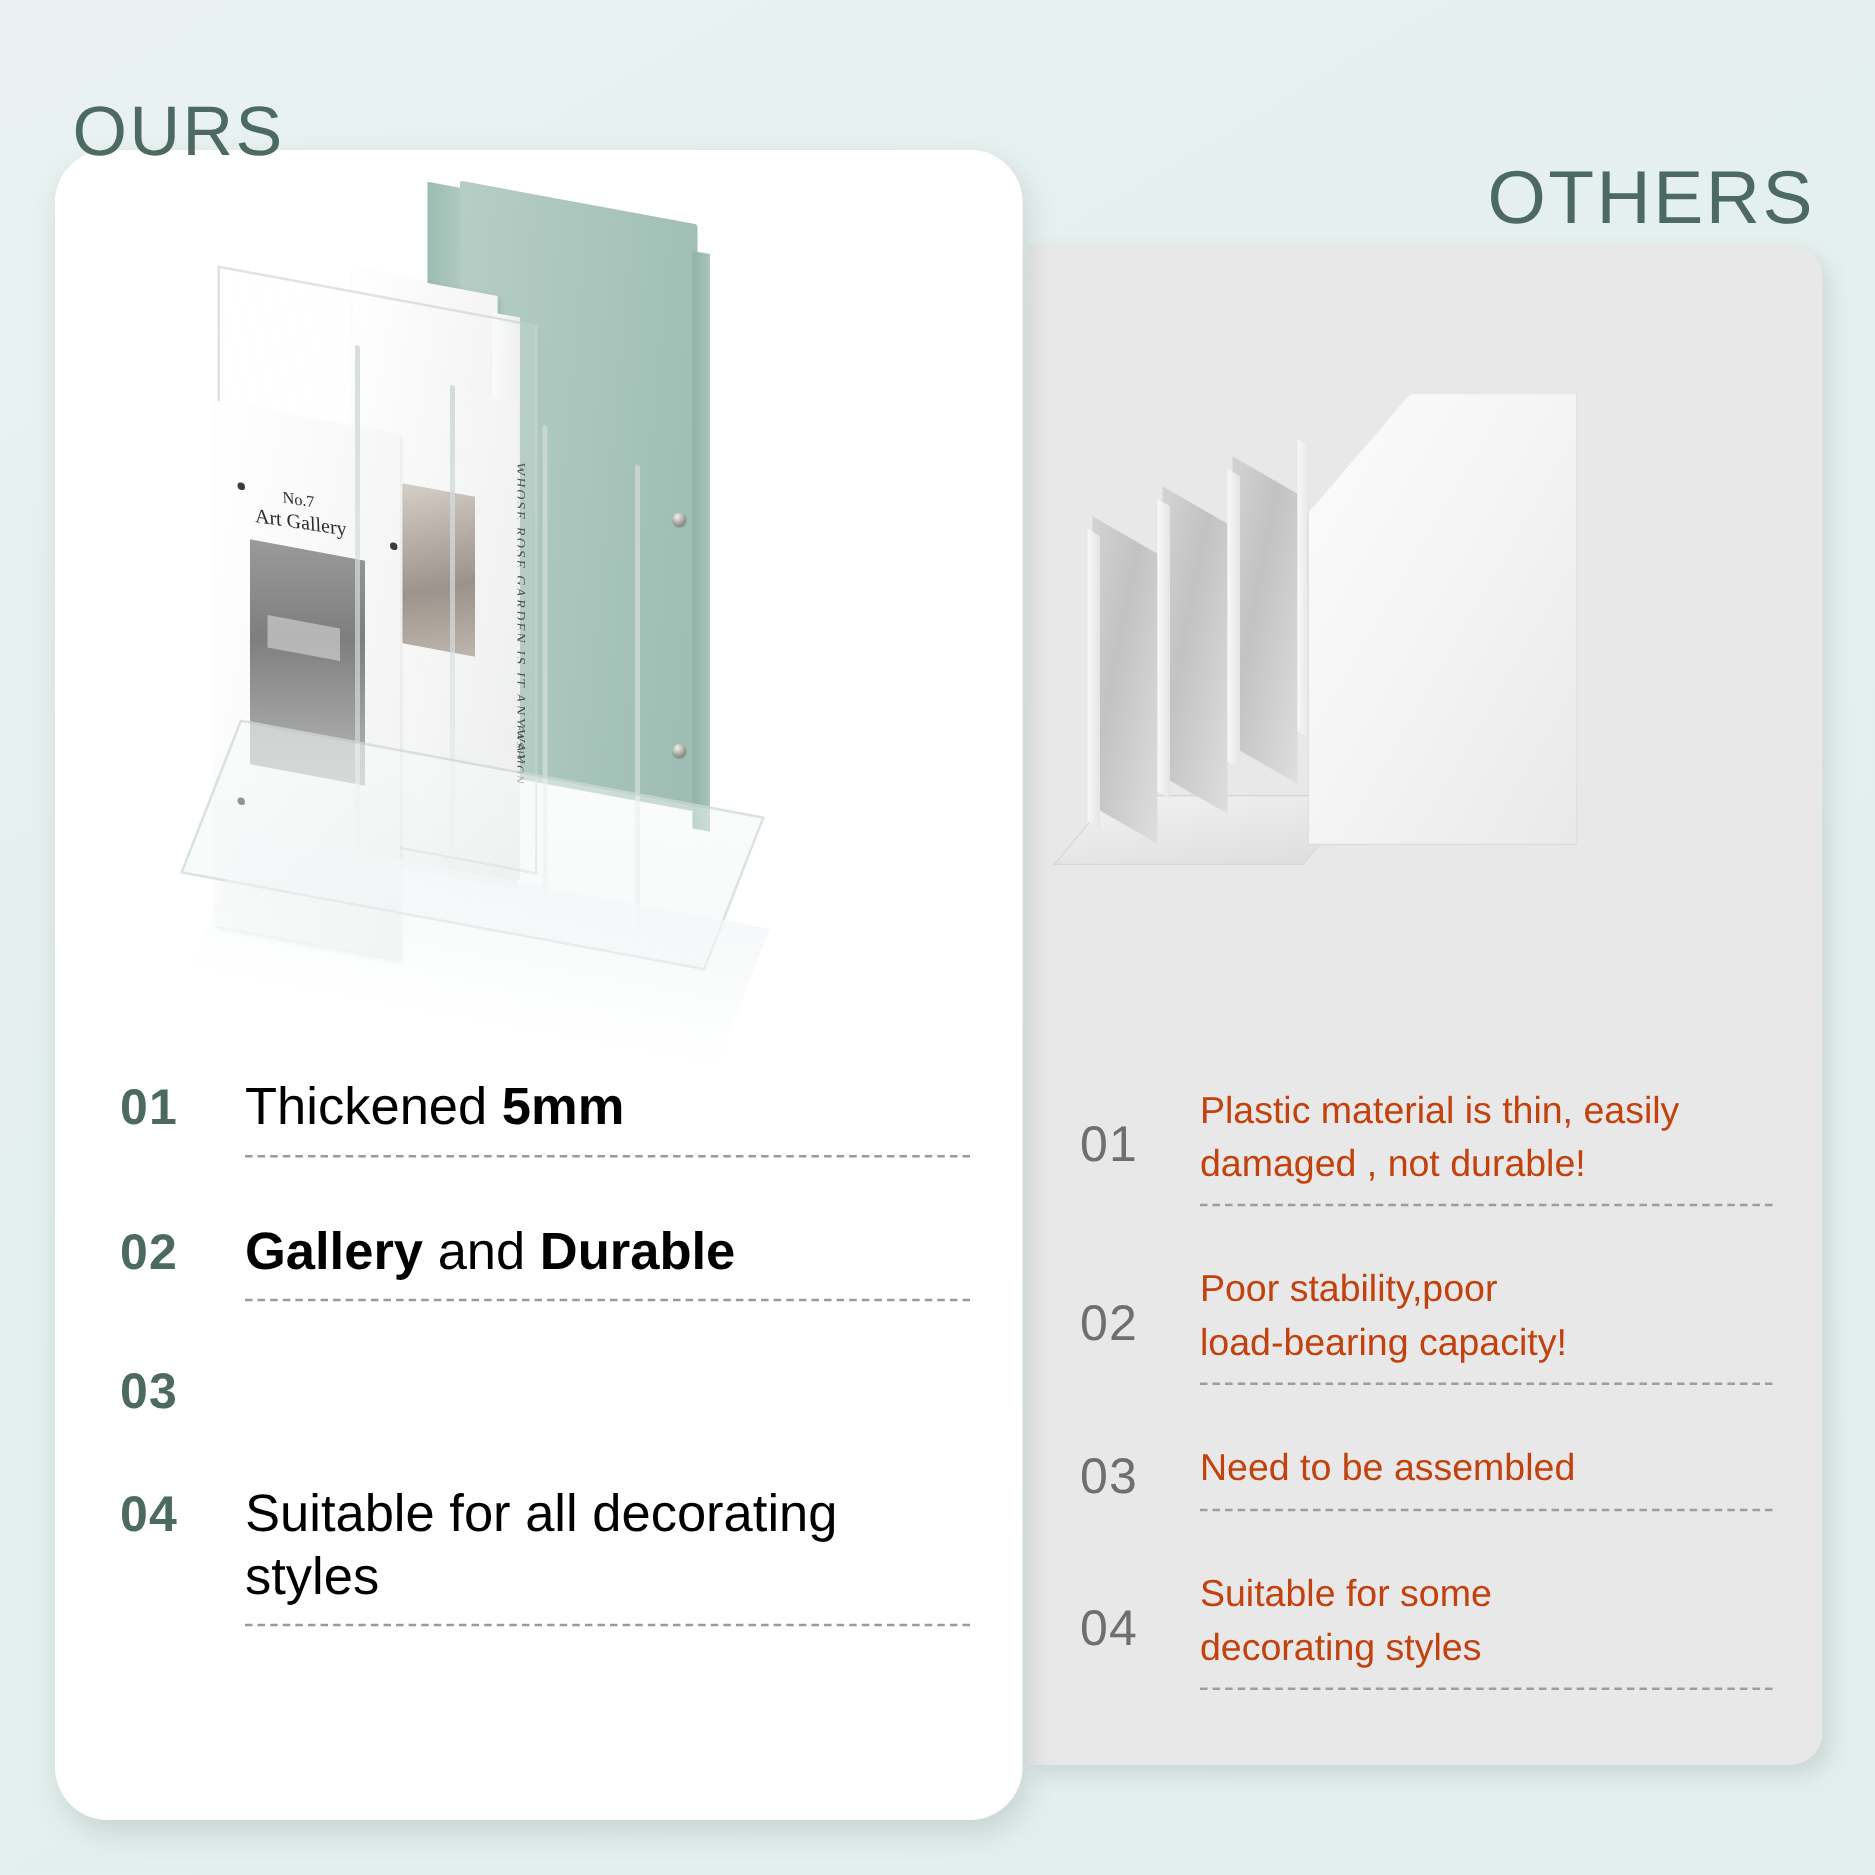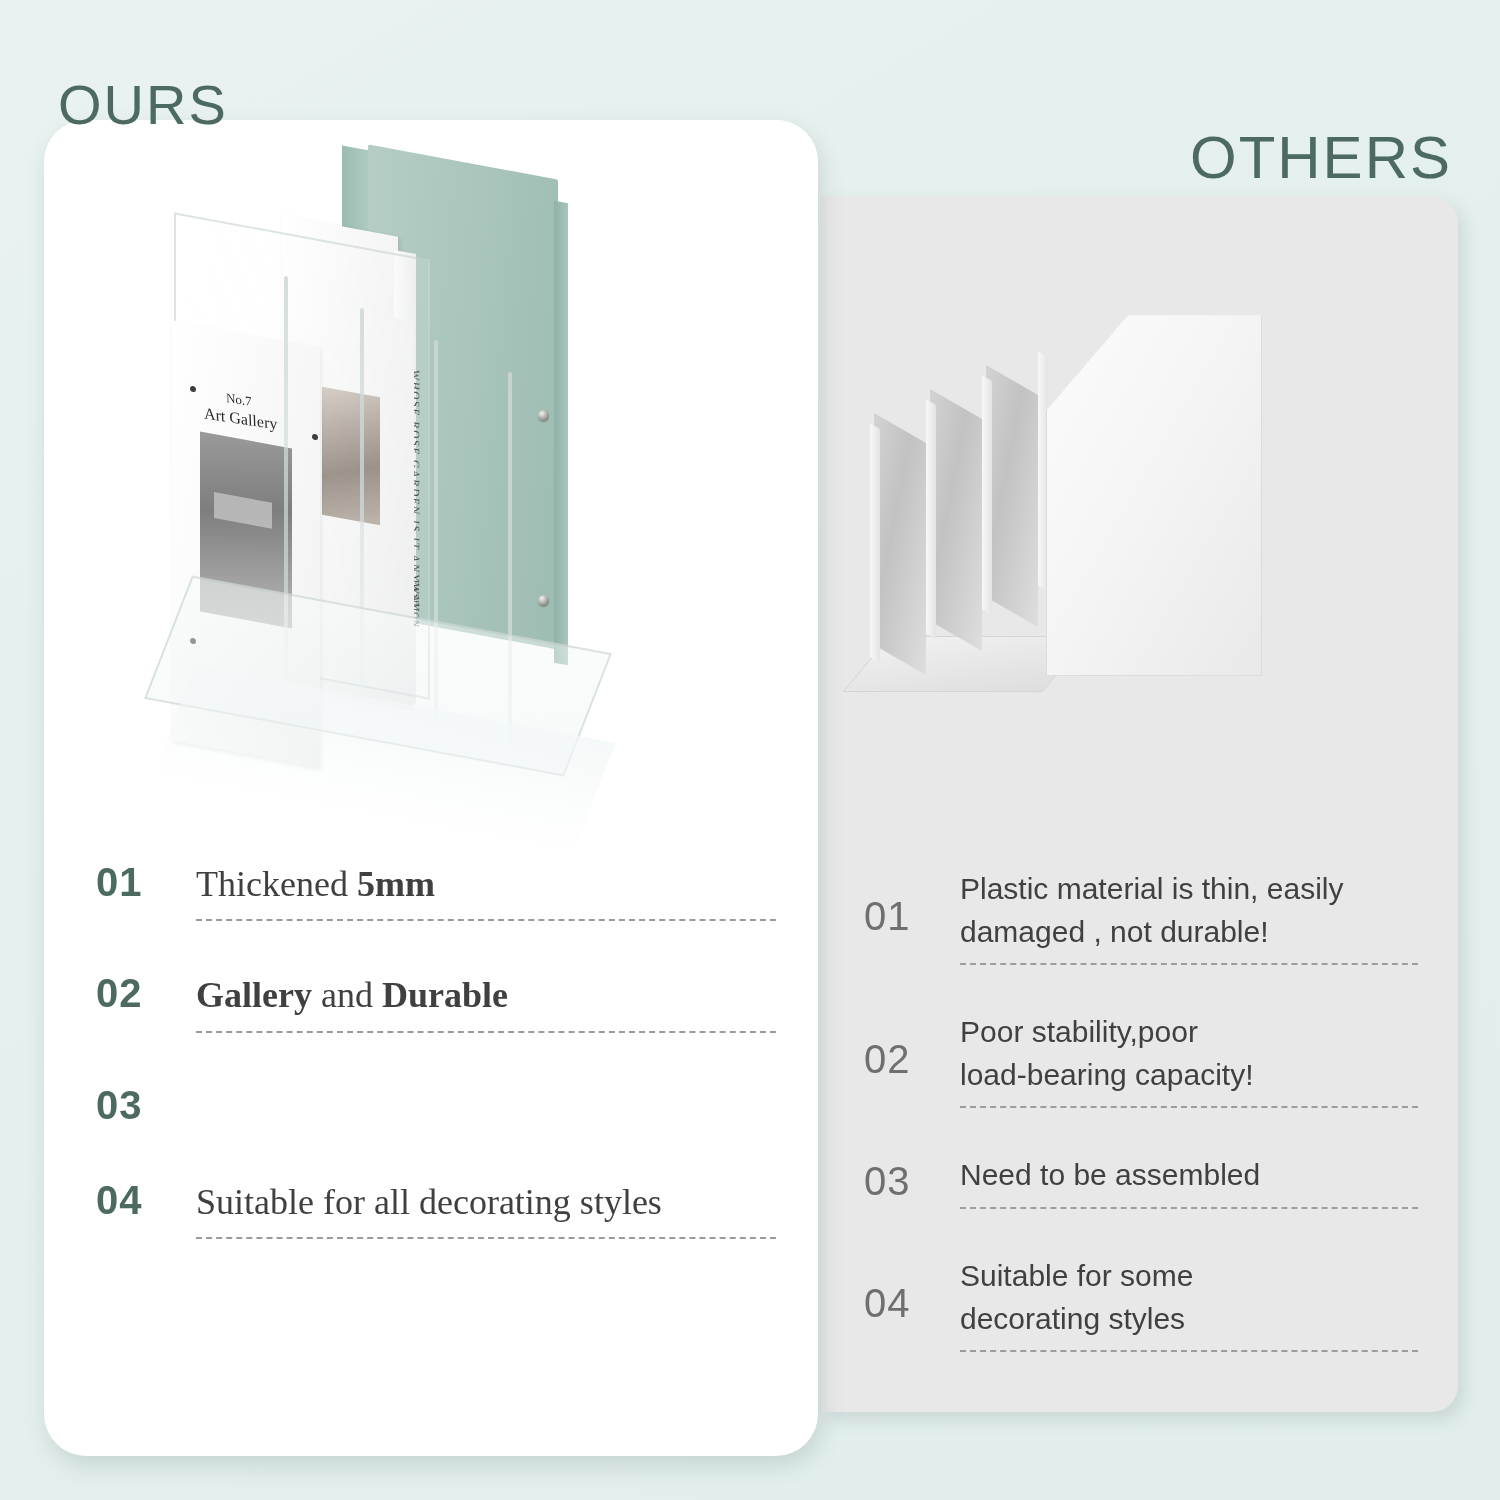--- a/index.html
+++ b/index.html
@@ -315,24 +315,23 @@
     font-weight: bold;
     color: #4c6a61;
     letter-spacing: 1px;
   }
   .txt-wrap-ours {
     flex: 1;
     border-bottom: 2px dashed #9a9a9a;
     padding-bottom: 14px;
   }
   .txt-ours {
-    font-size: 36px;
-    color: #404040;
+    font-size: 42px;
+    color: #000000;
     line-height: 1.18;
-    font-family: Liberation Serif, serif;
   }
   .txt-ours b { font-weight: bold; }
 
   .list-others {
     position: absolute;
     left: 42px;
     top: 672px;
     width: 554px;
   }
   .row-others {
@@ -349,21 +348,21 @@
     color: #6f6f6f;
     letter-spacing: 1px;
   }
   .txt-wrap-others {
     flex: 1;
     border-bottom: 2px dashed #9d9d9d;
     padding-bottom: 10px;
   }
   .txt-others {
     font-size: 30px;
-    color: #404040;
+    color: #c2410c;
     line-height: 1.42;
   }
 </style>
 </head>
 <body>
 
 <div class="stage">
 
   <div class="card-others">
 

